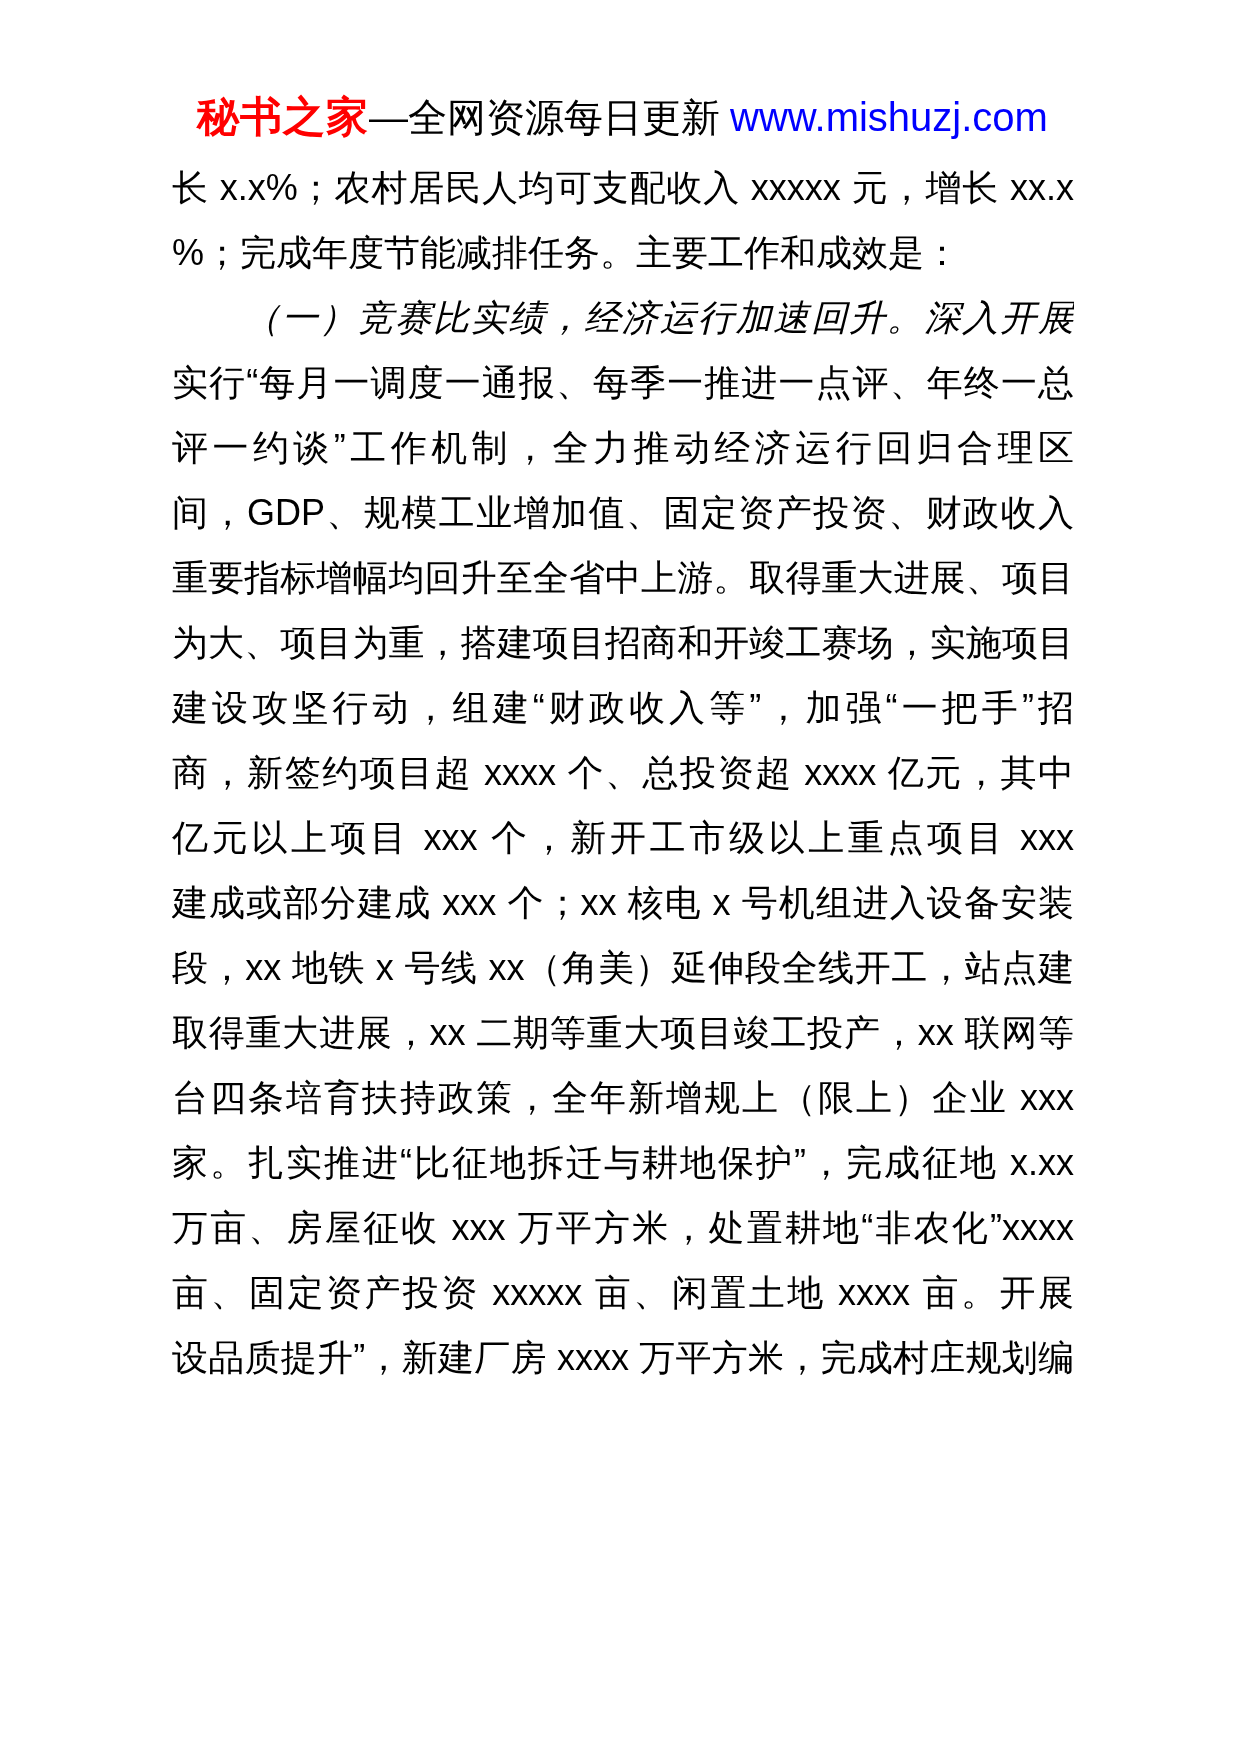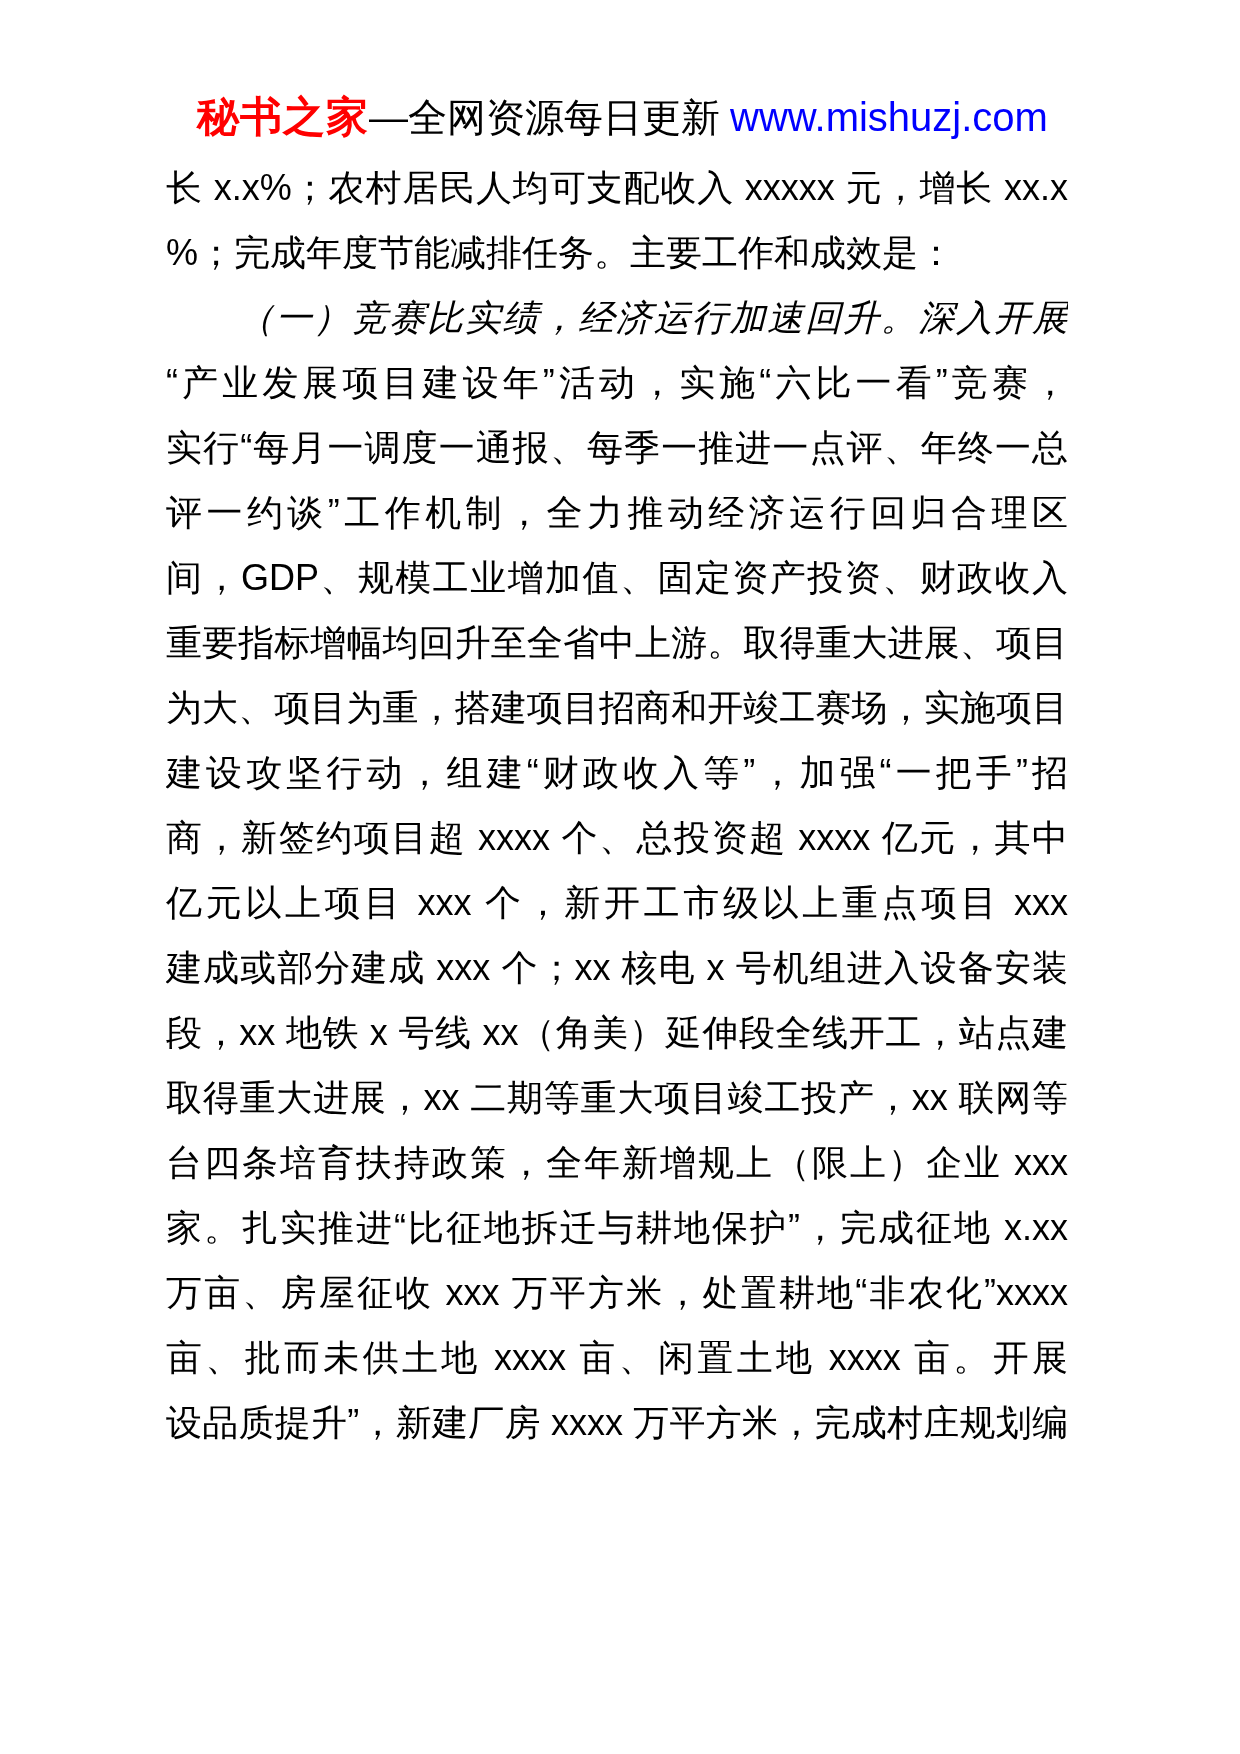--- a/index.html
+++ b/index.html
@@ -35,21 +35,21 @@
   }
   .header-url {
     color: #0000ff;
     font-weight: 400;
     font-size: 40px;
     margin-left: 10px;
   }
   .doc-body {
     position: absolute;
     top: 155px;
-    left: 166px;
+    left: 172px;
     width: 902px;
     color: #000000;
     font-size: 36px;
     font-weight: 300;
   }
   .line {
     height: 65px;
     line-height: 65px;
     text-align: justify;
     text-align-last: justify;
@@ -69,32 +69,31 @@
 <div class="page">
 
   <div class="doc-header">
     <span class="site-name">秘书之家</span><span class="header-dash">—</span><span class="header-tagline">全网资源每日更新</span><span class="header-url">www.mishuzj.com</span>
   </div>
 
   <div class="doc-body">
     <div class="line">长 x.x%；农村居民人均可支配收入 xxxxx 元，增长 xx.x</div>
     <div class="line no-fill">%；完成年度节能减排任务。主要工作和成效是：</div>
     <div class="line indent">（一）竞赛比实绩，经济运行加速回升。深入开展</div>
-    <div class="line">“产业发展项目建设年”活动，实施“六比一看”竞赛，</div>
     <div class="line">实行“每月一调度一通报、每季一推进一点评、年终一总</div>
     <div class="line">评一约谈”工作机制，全力推动经济运行回归合理区</div>
     <div class="line">间，GDP、规模工业增加值、固定资产投资、财政收入等</div>
     <div class="line">重要指标增幅均回升至全省中上游。取得重大进展、项目</div>
     <div class="line">为大、项目为重，搭建项目招商和开竣工赛场，实施项目</div>
     <div class="line">建设攻坚行动，组建“财政收入等”，加强“一把手”招</div>
     <div class="line">商，新签约项目超 xxxx 个、总投资超 xxxx 亿元，其中 xx</div>
     <div class="line">亿元以上项目 xxx 个，新开工市级以上重点项目 xxx 个，</div>
     <div class="line">建成或部分建成 xxx 个；xx 核电 x 号机组进入设备安装阶</div>
     <div class="line">段，xx 地铁 x 号线 xx（角美）延伸段全线开工，站点建设</div>
     <div class="line">取得重大进展，xx 二期等重大项目竣工投产，xx 联网等重</div>
     <div class="line">台四条培育扶持政策，全年新增规上（限上）企业 xxx</div>
     <div class="line">家。扎实推进“比征地拆迁与耕地保护”，完成征地 x.xx</div>
     <div class="line">万亩、房屋征收 xxx 万平方米，处置耕地“非农化”xxxx</div>
-    <div class="line">亩、批而未供土地 xxxx 亩、闲置土地 xxxx 亩。开展</div>
+    <div class="line">亩、固定资产投资 xxxxx 亩、闲置土地 xxxx 亩。开展</div>
     <div class="line">设品质提升”，新建厂房 xxxx 万平方米，完成村庄规划编</div>
   </div>
 
 </div>
 
 </body></html>

